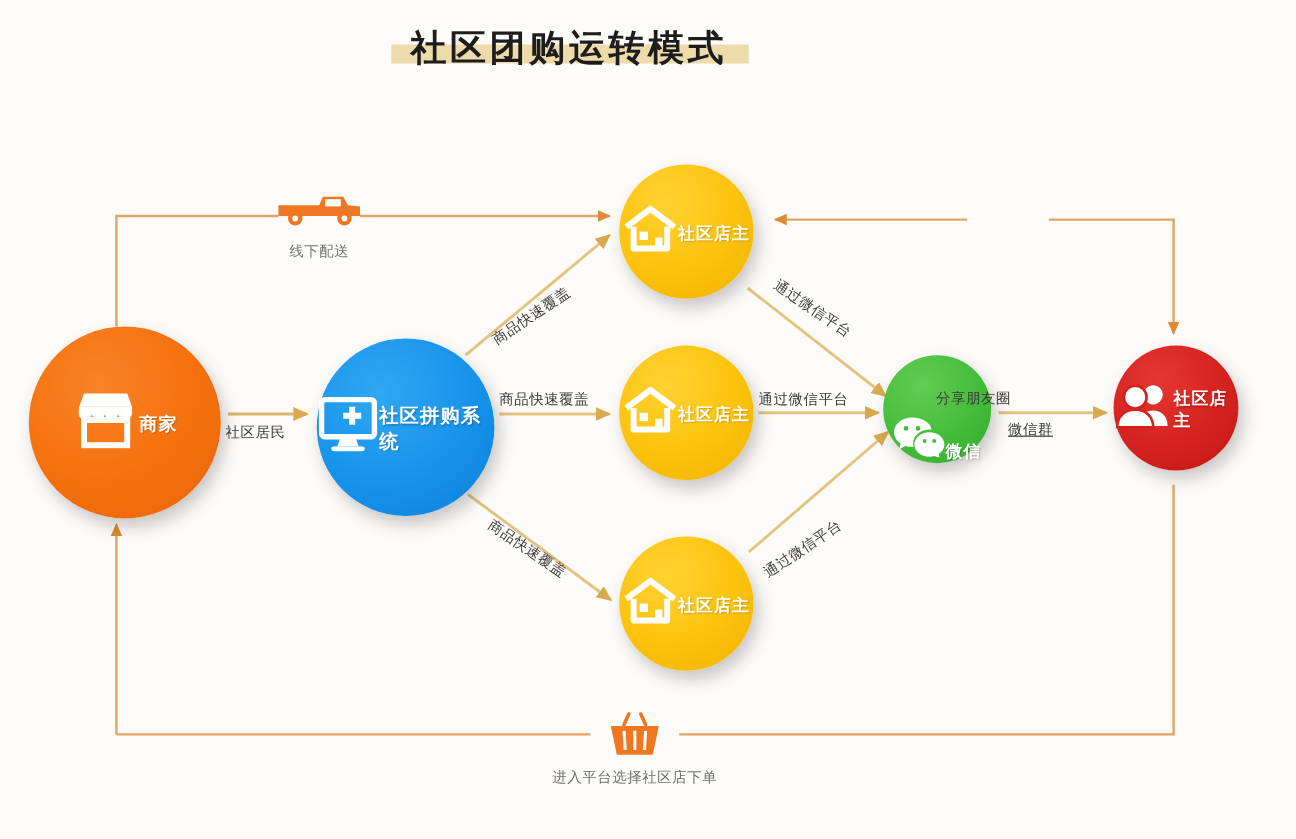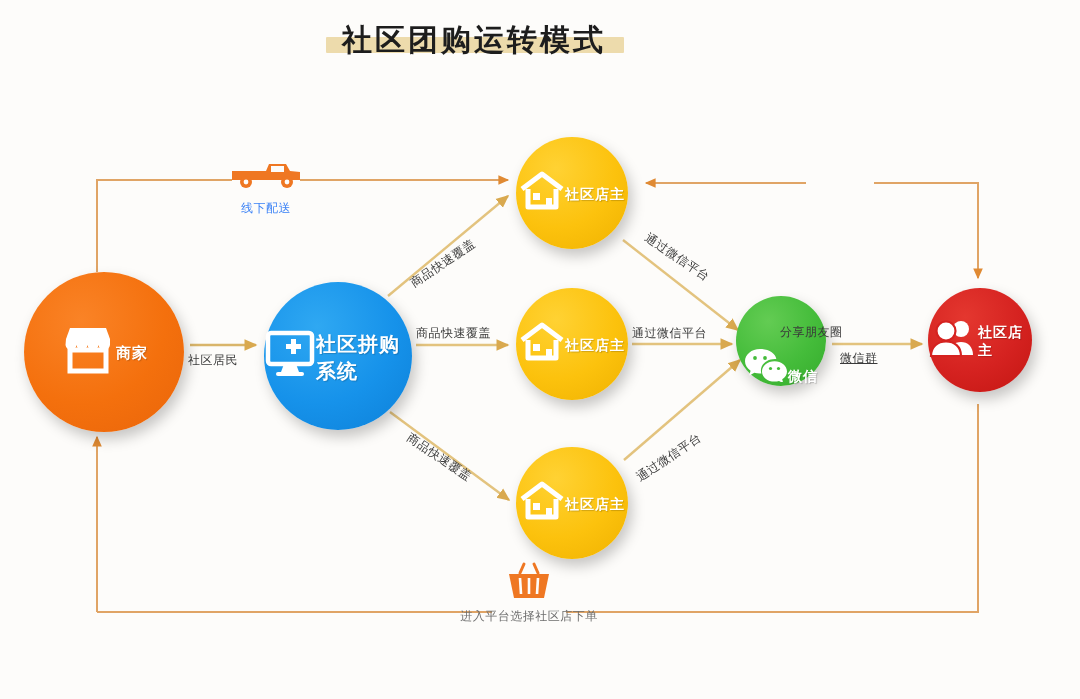--- a/index.html
+++ b/index.html
@@ -45,21 +45,21 @@
     color:#fff;
   }
   .node .ic{display:block;}
   .node .lbl{
     font-size:14px;font-weight:bold;letter-spacing:1px;
     margin-top:3px;
     text-shadow:1px 1px 1px rgba(0,0,0,.18);
     font-family:"DejaVu Sans","Liberation Sans",sans-serif;
   }
   .node.big .lbl{font-size:15px;}
-  .node.sys .lbl{font-size:20px;}
+  .node.sys .lbl{font-size:16px;}
 
   #n-merchant{left:24px;top:272px;width:160px;height:160px;
     background:radial-gradient(circle at 36% 30%,#fa8326 0%,#f4700d 55%,#e9650a 100%);}
   #n-system{left:264px;top:282px;width:148px;height:148px;
     background:radial-gradient(circle at 36% 30%,#2fa8f2 0%,#1692ea 55%,#0d80d8 100%);}
   #n-owner1{left:516px;top:137px;width:112px;height:112px;}
   #n-owner2{left:516px;top:288px;width:112px;height:112px;}
   #n-owner3{left:516px;top:447px;width:112px;height:112px;}
   .owner{background:radial-gradient(circle at 36% 28%,#ffd233 0%,#fcc20d 55%,#efb100 100%);}
   #n-wechat{left:736px;top:296px;width:90px;height:90px;
@@ -73,21 +73,21 @@
     font-size:12px;color:#3a3a3a;white-space:nowrap;
     font-family:"DejaVu Sans","Liberation Sans",sans-serif;
     letter-spacing:.5px;
   }
   .elbl.rot-up{transform:rotate(-34deg);transform-origin:left center;}
   .elbl.rot-dn{transform:rotate(34deg);transform-origin:left center;}
 
   
   .badge{position:absolute;text-align:center;}
   .badge .cap{
-    display:block;font-size:12px;color:#3b82f6;margin-top:2px;
+    display:block;font-size:12px;color:#737373;margin-top:2px;
     white-space:nowrap;letter-spacing:.5px;
     font-family:"DejaVu Sans","Liberation Sans",sans-serif;
   }
   .badge.basket .cap{color:#6e6e6e;}
 </style>
 </head>
 <body>
 
 <div id="stage">
 
@@ -253,21 +253,21 @@
       <rect x="43" y="6" width="13" height="6" fill="#fdfcfa"></rect>
       <circle cx="18" cy="22" r="6" fill="#ef7722"></circle>
       <circle cx="18" cy="22" r="2.4" fill="#fdfcfa"></circle>
       <circle cx="59" cy="22" r="6" fill="#ef7722"></circle>
       <circle cx="59" cy="22" r="2.4" fill="#fdfcfa"></circle>
     </svg>
     <span class="cap">线下配送</span>
   </div>
 
 
-  <div class="badge basket" style="left:419px;top:562px;width:220px;text-align:center;">
+  <div class="badge basket" style="left:419px;top:593px;width:220px;text-align:center;">
     <svg width="46" height="40" viewBox="0 0 46 40">
       <path d="M14,11 L18,2 M32,11 L28,2" stroke="#ef7722" stroke-width="3" fill="none" stroke-linecap="round"></path>
       <path d="M3,12 L43,12 L38,36 L8,36 Z" fill="#ef7722"></path>
       <g stroke="#fdfcfa" stroke-width="2.6">
         <path d="M14,16 L15,32"></path>
         <path d="M23,16 L23,32"></path>
         <path d="M32,16 L31,32"></path>
       </g>
     </svg>
     <span class="cap">进入平台选择社区店下单</span>

